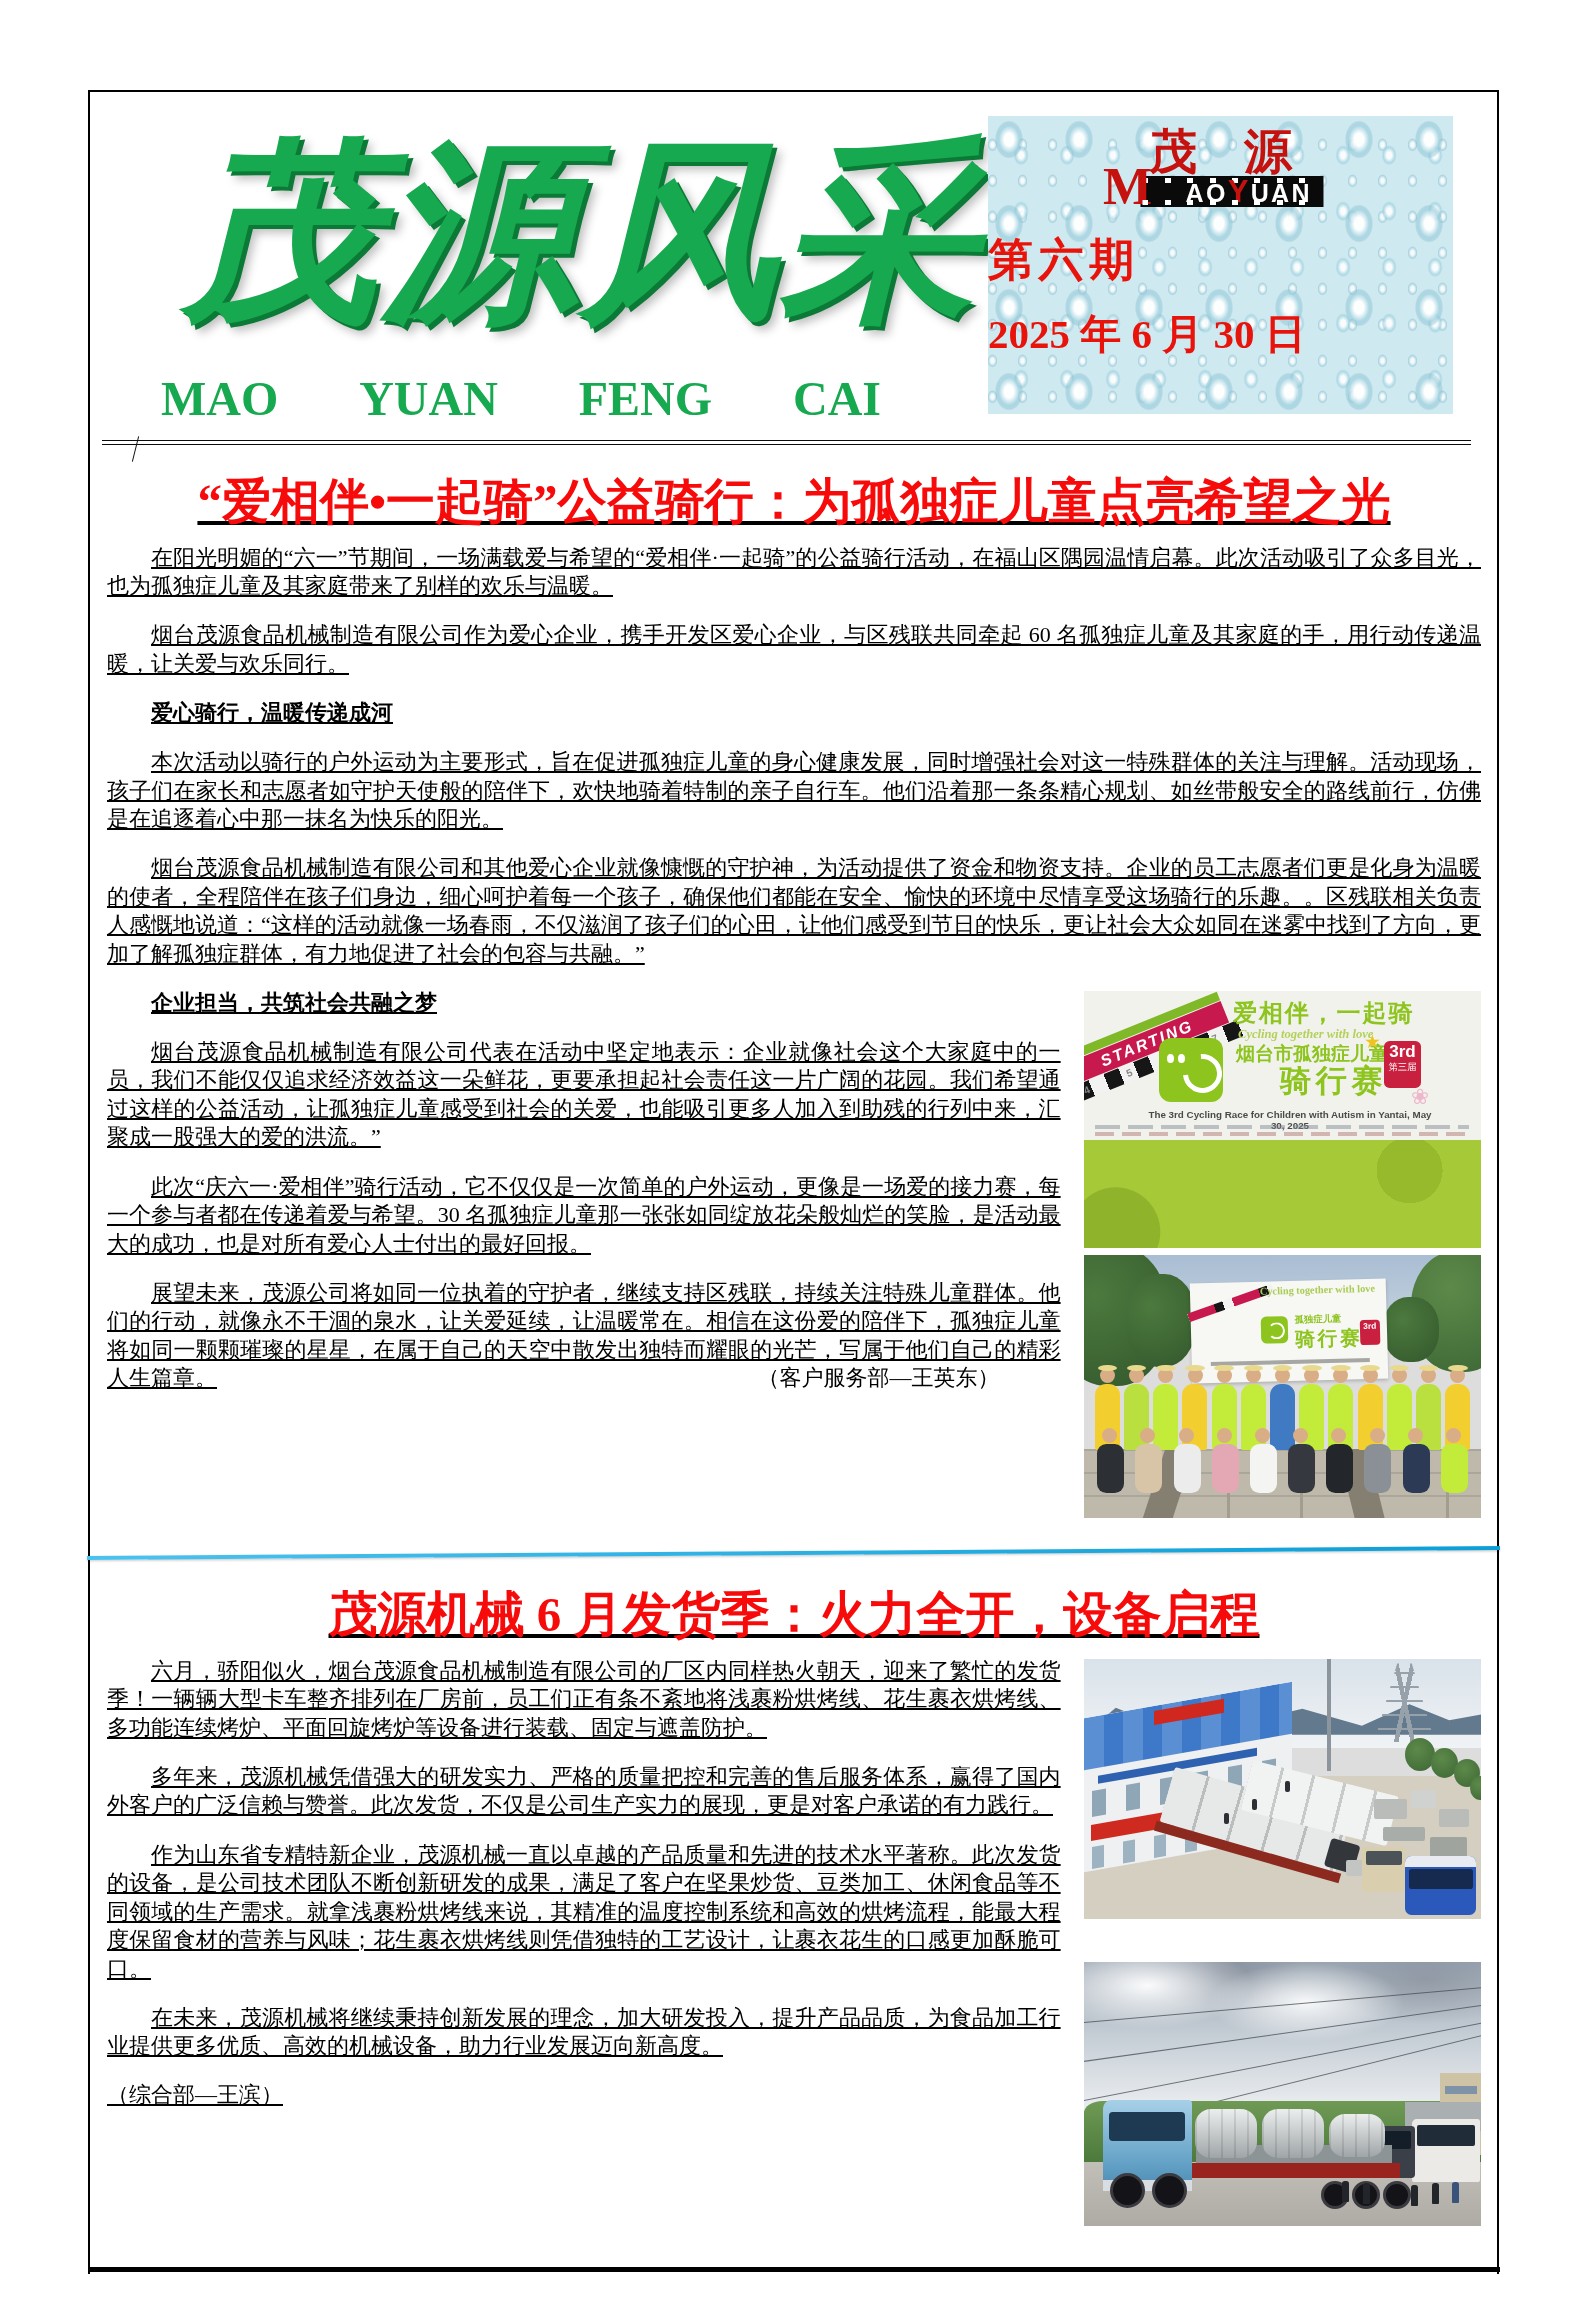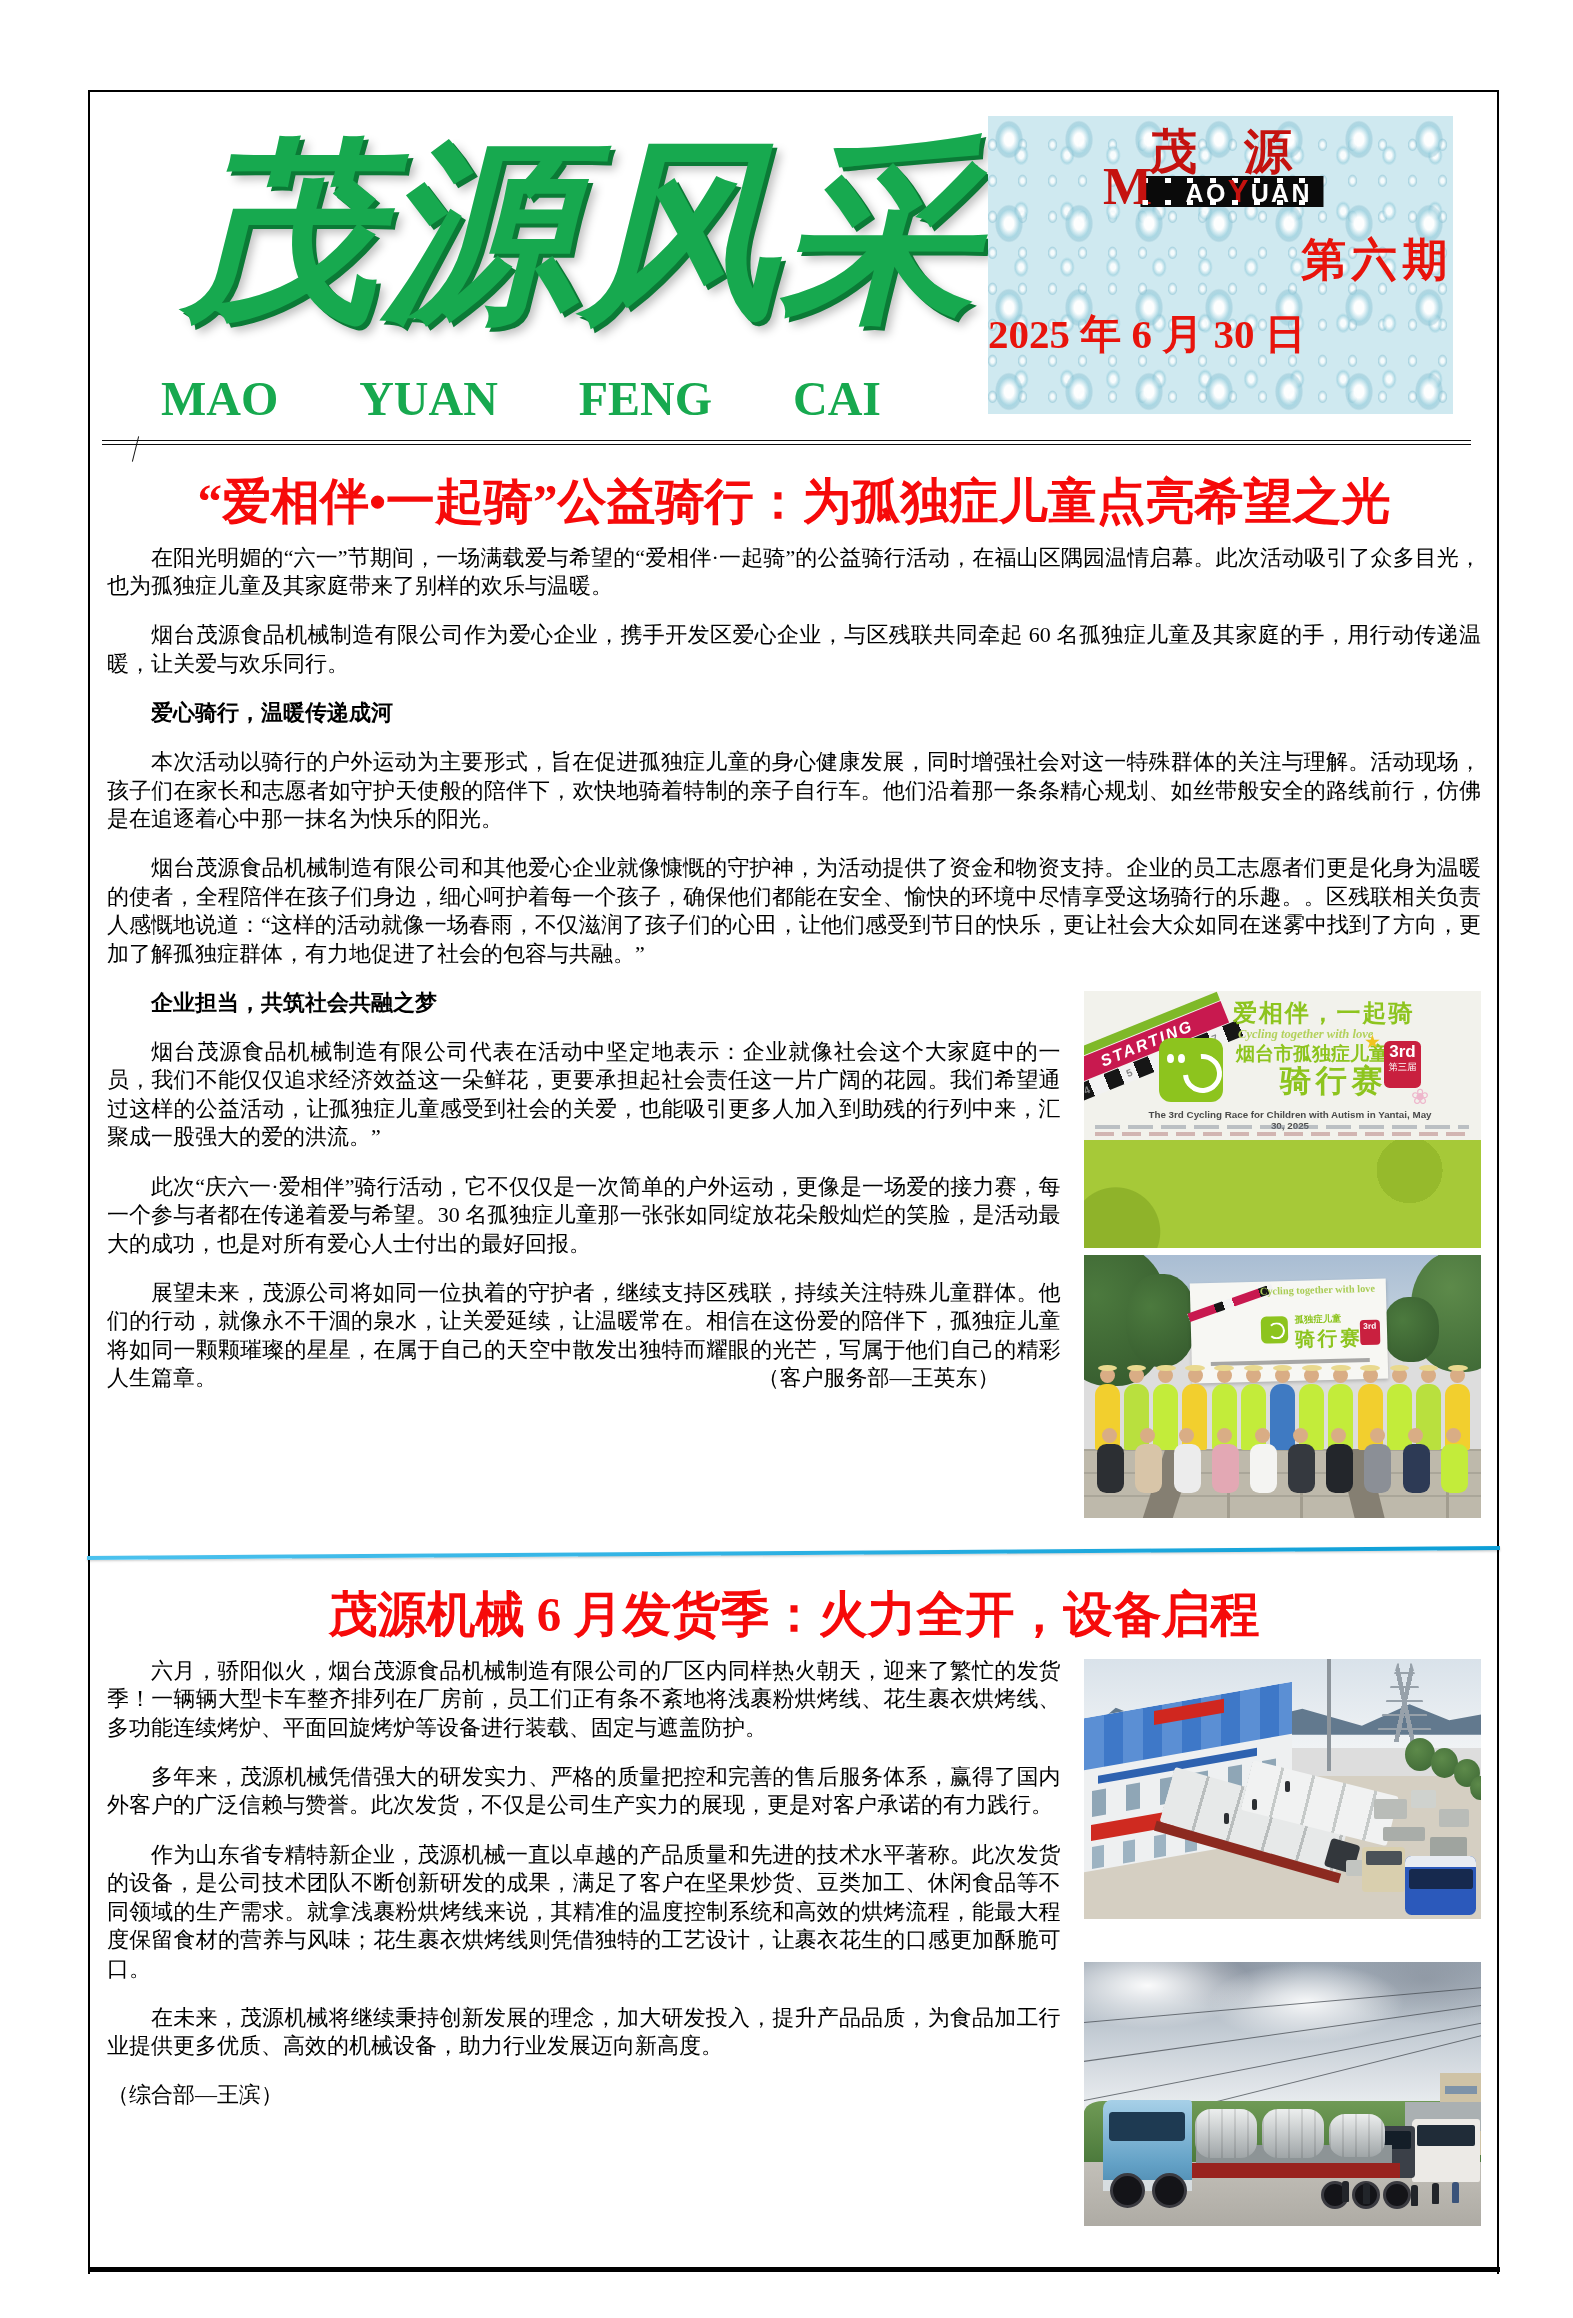--- a/index.html
+++ b/index.html
@@ -28,33 +28,33 @@
              gap:47px;font-size:48px;line-height:1;font-weight:bold;color:#c5120f;}
   .logo-bar{position:absolute;left:50%;top:60px;transform:translateX(-44%);width:183px;height:31px;background:#0a0a0a;}
   .logo-bar::before,.logo-bar::after{content:"";position:absolute;left:2.8px;right:2.8px;height:4.7px;
              background:repeating-linear-gradient(90deg,#fff 0 6px,transparent 6px 22.4px);}
   .logo-bar::before{top:2.3px}.logo-bar::after{bottom:2.3px}
   .logo-m{position:absolute;left:-37px;top:-15px;font-size:52px;line-height:1;font-weight:bold;color:#c5120f;}
   .logo-text{position:absolute;left:5.6px;top:0;height:31px;line-height:31px;
              font-family:"Liberation Sans",sans-serif;font-weight:bold;font-size:25px;
              color:#fff;letter-spacing:2.3px;padding-left:40px;}
   .logo-text .y{color:#c5120f;font-size:31px;}
-  .issue-no{position:absolute;top:122px;width:100%;text-align:right;font-size:45px;line-height:1;
+  .issue-no{position:absolute;top:122px;width:100%;text-align:left;font-size:45px;line-height:1;
             font-weight:bold;color:#e8140c;letter-spacing:5.6px;}
   .issue-date{position:absolute;top:198px;width:100%;font-size:41px;line-height:1;
             font-weight:bold;color:#e8140c;}
   
   .double-rule{position:absolute;left:102px;top:440px;width:1369px;height:2.8px;
                border-top:1.9px solid #0b0b0b;border-bottom:1.9px solid #0b0b0b;}
   .stray-mark{position:absolute;left:135px;top:436px;width:1.4px;height:26px;background:#111;transform:rotate(14deg);}
   .cyan-rule{position:absolute;left:87px;top:1551px;width:1413px;height:3.7px;
              background:linear-gradient(90deg,#4cc2ee,#0c9ed6);transform:rotate(-0.4deg);
              box-shadow:0 1.4px 2.3px rgba(0,0,0,.18);}
   
-  .article{position:absolute;left:107px;width:1374px;}
+  .article{position:absolute;left:107px;width:1374px;text-decoration:underline;}
   .a1{top:475px;} .a2{top:1588px;}
   .a-title{margin:0 0 14px 0;text-align:center;font-size:49px;line-height:1.12;font-weight:bold;color:#f60a0a;}
   .article p,.article h3{font-size:22px;line-height:28.5px;margin:0 0 20.6px 0;text-align:justify;text-indent:2em;}
   .article h3{font-weight:bold;}
   .byline-inline{float:right;margin-right:61px;font-weight:normal;}
   .byline-block{text-align:right;padding-right:48px;text-indent:0 !important;}
   .clear{clear:both;}
   .photos-right{float:right;width:397px;margin:1.9px 0 7.5px 23.4px;}
   .ph{position:relative;width:397px;overflow:hidden;background:#ddd;}
   .ph *{position:absolute;}

